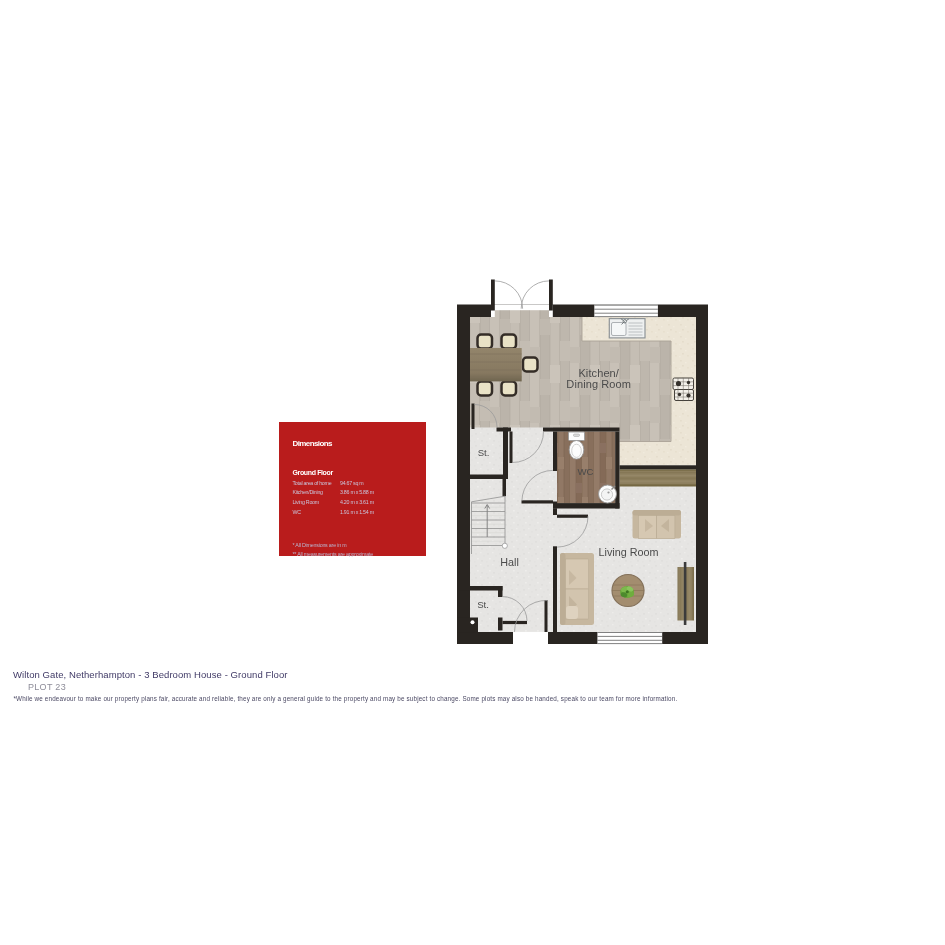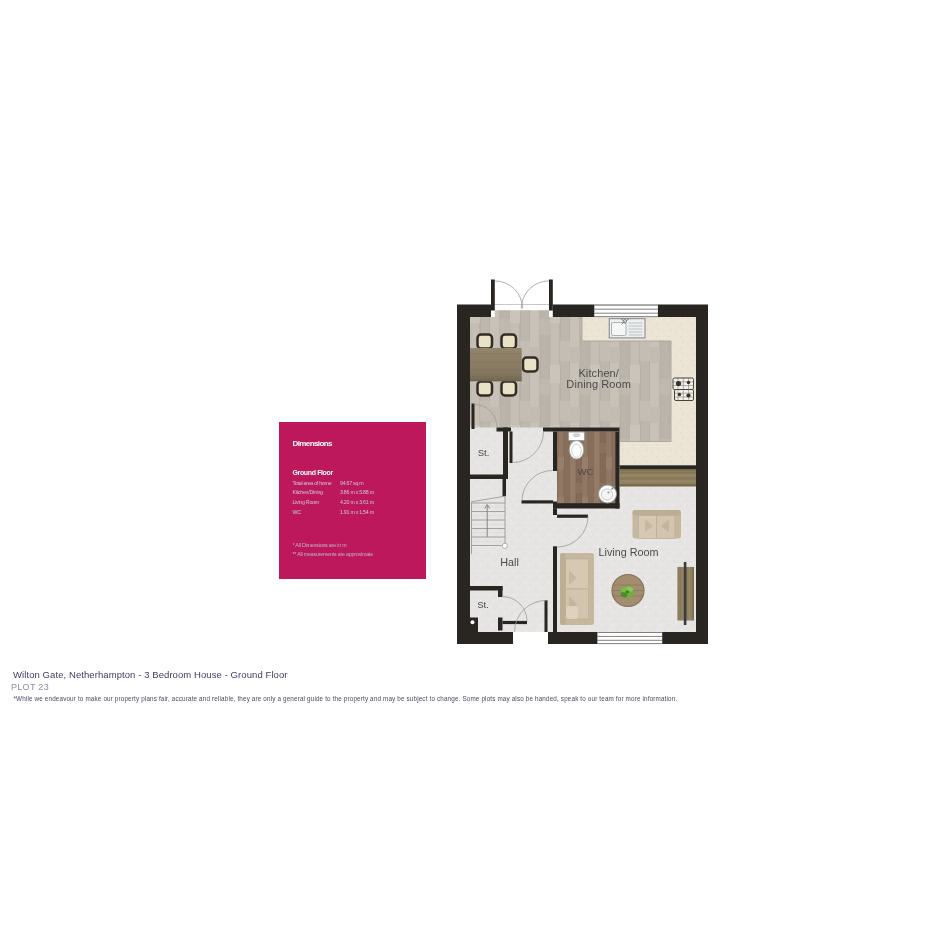--- a/index.html
+++ b/index.html
@@ -1,18 +1,18 @@
 <!DOCTYPE html>
 <html><head>
 <meta charset="utf-8">
 <style>
   html,body{margin:0;padding:0;background:#fff;}
   body{width:945px;height:945px;position:relative;font-family:"Liberation Sans",sans-serif;}
   #plan{position:absolute;left:450px;top:275px;}
-  #dims{position:absolute;left:278.5px;top:421.5px;width:147.5px;height:157px;background:#be185d;}
+  #dims{position:absolute;left:278.5px;top:421.5px;width:147.5px;height:134px;background:#b91c1c;}
   #dims div{position:absolute;white-space:nowrap;}
   .lbl{fill:#4b4b4b;font-family:"Liberation Sans",sans-serif;}
 </style>
 </head>
 <body>
 <svg id="plan" width="265" height="375" viewBox="450 275 265 375">
 <defs>
   <pattern id="woodK" patternUnits="userSpaceOnUse" x="450" y="275" width="40" height="60">
     <rect width="40" height="60" fill="#c2bbb1"></rect>
     <rect x="0" width="10" height="60" fill="#c8c1b7"></rect>
@@ -289,14 +289,14 @@
   <div style="left:61.5px;top:67.5px;color:#c9c5db;font-size:5.3px;letter-spacing:-0.28px;">3.86 m x 5.88 m</div>
   <div style="left:14px;top:77.9px;color:#c9c5db;font-size:5.3px;letter-spacing:-0.28px;">Living Room</div>
   <div style="left:61.5px;top:77.9px;color:#c9c5db;font-size:5.3px;letter-spacing:-0.28px;">4.20 m x 3.61 m</div>
   <div style="left:14px;top:87.5px;color:#c9c5db;font-size:5.3px;letter-spacing:-0.28px;">WC</div>
   <div style="left:61.5px;top:87.5px;color:#c9c5db;font-size:5.3px;letter-spacing:-0.28px;">1.91 m x 1.54 m</div>
   <div style="left:14px;top:120.5px;color:#bab6d0;font-size:5.3px;letter-spacing:-0.2px;">* All Dimensions are in m</div>
   <div style="left:14px;top:129.2px;color:#bab6d0;font-size:5.3px;letter-spacing:-0.2px;">** All measurements are approximate</div>
 </div>
 
 <div style="position:absolute;left:13px;top:668.6px;color:#403a66;font-size:9.5px;font-weight:normal;letter-spacing:0.08px;white-space:nowrap;">Wilton Gate, Netherhampton - 3 Bedroom House - Ground Floor</div>
-<div style="position:absolute;left:11px;top:682px;color:#8e8d99;font-size:9px;letter-spacing:0.3px;white-space:nowrap;">PLOT 23</div>
+<div style="position:absolute;left:28px;top:682px;color:#8e8d99;font-size:9px;letter-spacing:0.3px;white-space:nowrap;">PLOT 23</div>
 <div style="position:absolute;left:13.5px;top:694.6px;color:#4a4863;font-size:6.3px;letter-spacing:0.16px;white-space:nowrap;">*While we endeavour to make our property plans fair, accurate and reliable, they are only a general guide to the property and may be subject to change. Some plots may also be handed, speak to our team for more information.</div>
 
 </body></html>

